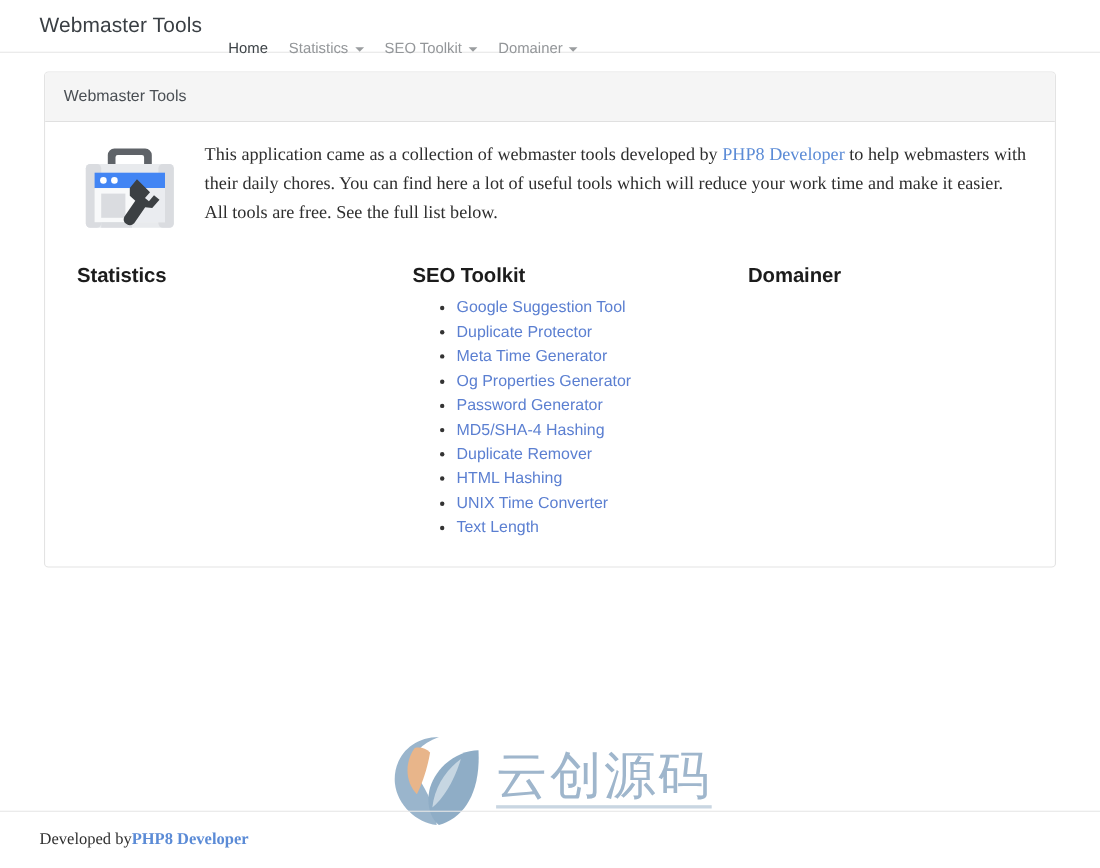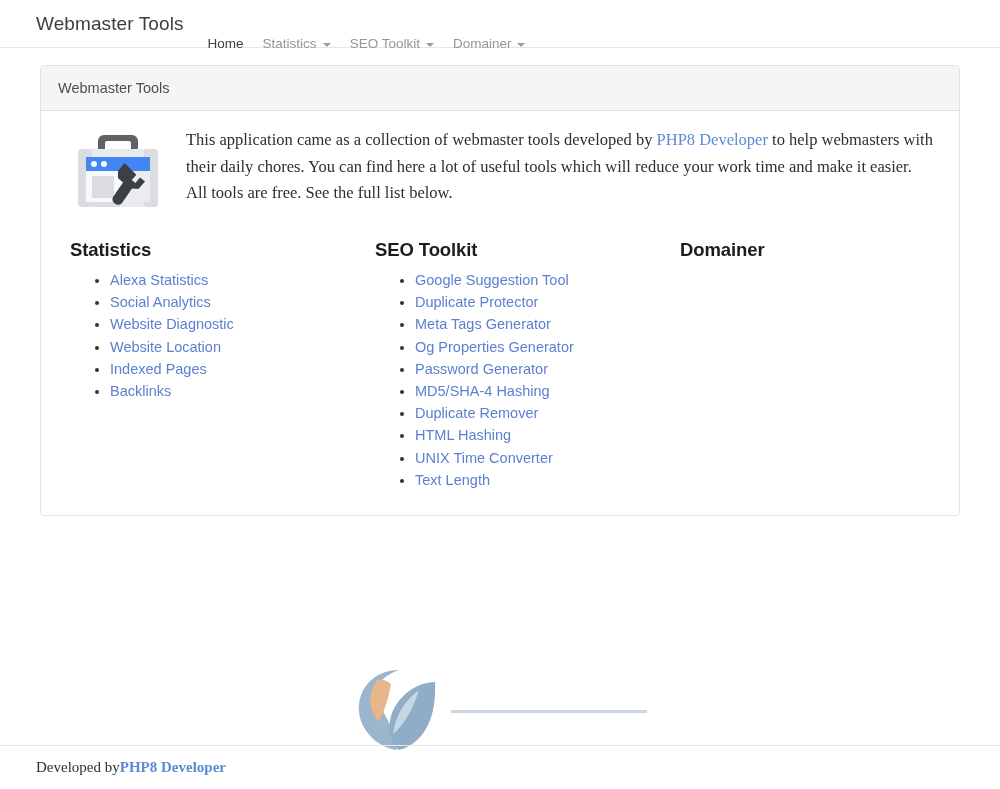--- a/index.html
+++ b/index.html
@@ -173,21 +173,21 @@
   }
   .wm-com .o { color: #e8b890; }
   .wm-com .b { color: #a7bccf; }
 
   
   .footer {
     position: absolute;
     left: 0;
     bottom: 0;
     width: 1000px;
-    height: 44px;
+    height: 52px;
     border-top: 1px solid #e7e7e7;
     background: transparent;
     display: flex;
     align-items: center;
     padding-left: 36px;
     font-family: "Liberation Serif", serif;
     font-size: 15px;
     color: #2f2f2f;
   }
   .footer a { font-weight: 700; }
@@ -246,36 +246,28 @@
       </div>
       <div class="intro-text">
         <span>This application came as a collection of webmaster tools developed by </span><a href="#">PHP8 Developer</a><span> to help webmasters with their daily chores. You can find here a lot of useful tools which will reduce your work time and make it easier. All tools are free. See the full list below.</span>
       </div>
     </div>
 
     <div class="cols">
 
       <div class="col">
         <h4>Statistics</h4>
-        <ul>
-          <li><a href="#">Alexa Statistics</a></li>
-          <li><a href="#">Social Analytics</a></li>
-          <li><a href="#">Website Diagnostic</a></li>
-          <li><a href="#">Website Location</a></li>
-          <li><a href="#">Indexed Pages</a></li>
-          <li><a href="#">Backlinks</a></li>
-        </ul>
       </div>
 
       <div class="col">
         <h4>SEO Toolkit</h4>
         <ul>
           <li><a href="#">Google Suggestion Tool</a></li>
           <li><a href="#">Duplicate Protector</a></li>
-          <li><a href="#">Meta Tags Generator</a></li>
+          <li><a href="#">Meta Time Generator</a></li>
           <li><a href="#">Og Properties Generator</a></li>
           <li><a href="#">Password Generator</a></li>
           <li><a href="#">MD5/SHA-4 Hashing</a></li>
           <li><a href="#">Duplicate Remover</a></li>
           <li><a href="#">HTML Hashing</a></li>
           <li><a href="#">UNIX Time Converter</a></li>
           <li><a href="#">Text Length</a></li>
         </ul>
       </div>
 
@@ -288,20 +280,21 @@
 </div>
 
 <div class="watermark">
   <svg class="wm-logo" viewBox="0 0 100 100">
     <path d="M52 10 C26 10 10 30 12 52 C14 72 32 88 50 90 C48 70 38 54 30 42 C24 33 30 18 52 10 Z" fill="#8fadc6" opacity="0.9"></path>
     <path d="M30 20 C20 34 22 52 32 62 C38 50 42 36 44 24 C40 20 35 19 30 20 Z" fill="#e8b58a"></path>
     <path d="M88 22 C70 22 50 36 44 56 C40 70 44 84 52 90 C74 84 90 62 88 22 Z" fill="#8fadc6"></path>
     <path d="M72 30 C58 40 48 56 46 74 C56 66 66 50 72 30 Z" fill="#f4f7fa" opacity="0.55"></path>
   </svg>
   <div class="wm-text">
+    <div class="wm-cn">云创源码</div>
     <div class="wm-rule"></div>
   </div>
 </div>
 
 <div class="footer">
   <span>Developed by </span>
     <a href="#">PHP8 Developer</a>
 </div>
 
 </body></html>

